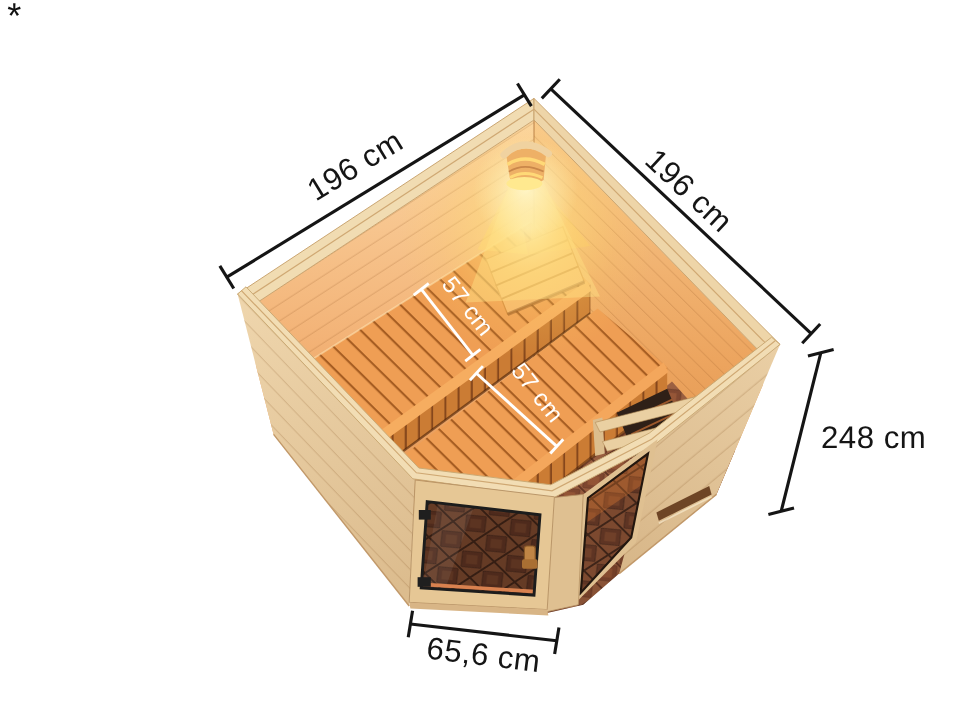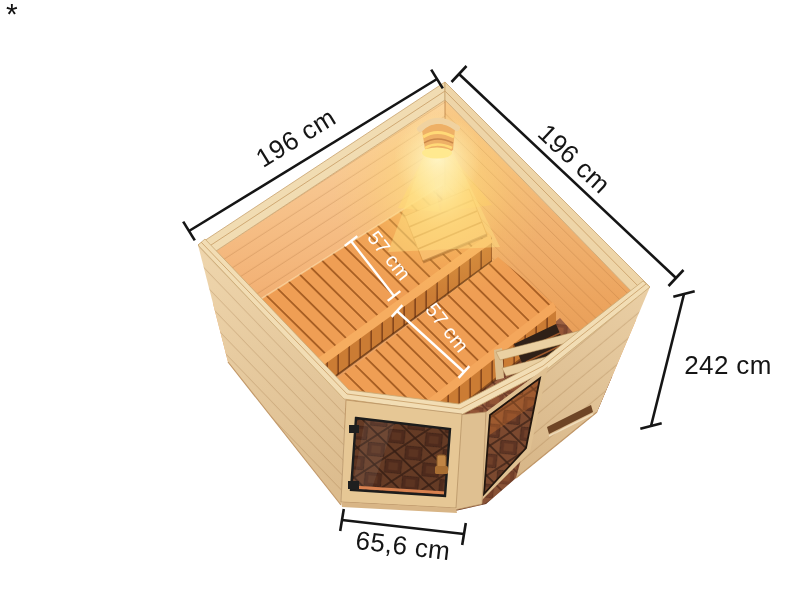--- a/index.html
+++ b/index.html
@@ -264,20 +264,20 @@
       </g>
     </g>
   </svg>
 
   <div class="footnote">*</div>
 
   <div class="dim-label" style="left:296px; top:138px; transform:translate(-50%,-50%) rotate(-31.5deg);">196 cm</div>
 
   <div class="dim-label" style="left:574px; top:159px; transform:translate(-50%,-50%) rotate(43deg);">196 cm</div>
 
-  <div class="dim-label" style="left:728px; top:365px; transform:translate(-50%,-50%);">242 cm</div>
+  <div class="dim-label" style="left:728px; top:365px; transform:translate(-50%,-50%);">248 cm</div>
 
   <div class="dim-label white" style="left:389px; top:256px; transform:translate(-50%,-50%) rotate(52deg);">57 cm</div>
 
   <div class="dim-label white" style="left:447px; top:328px; transform:translate(-50%,-50%) rotate(52deg);">57 cm</div>
 
   <div class="dim-label" style="left:403px; top:546px; transform:translate(-50%,-50%) rotate(7deg);">65,6 cm</div>
 </div>
 
 </body></html>

